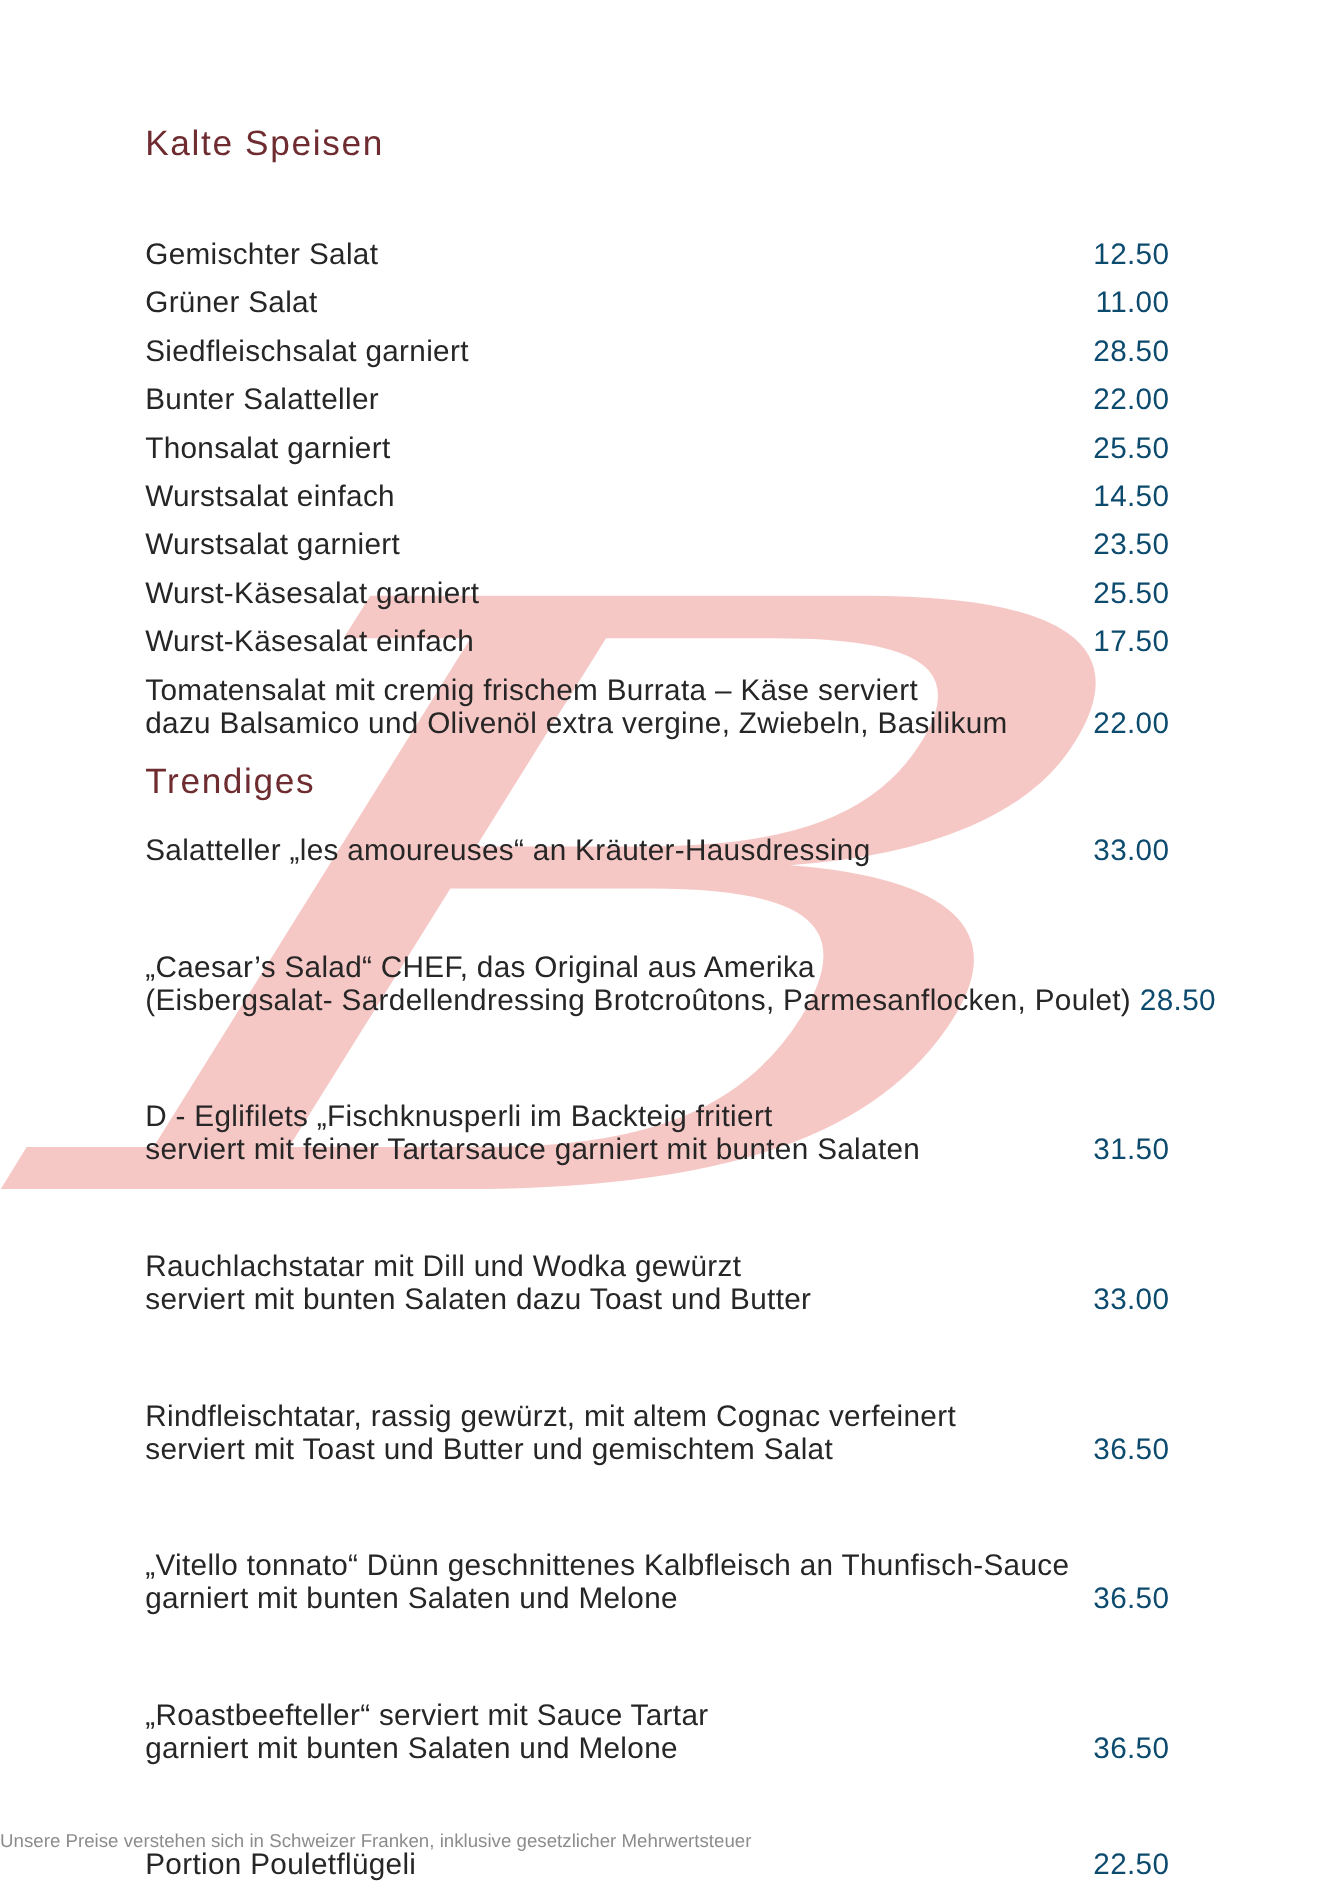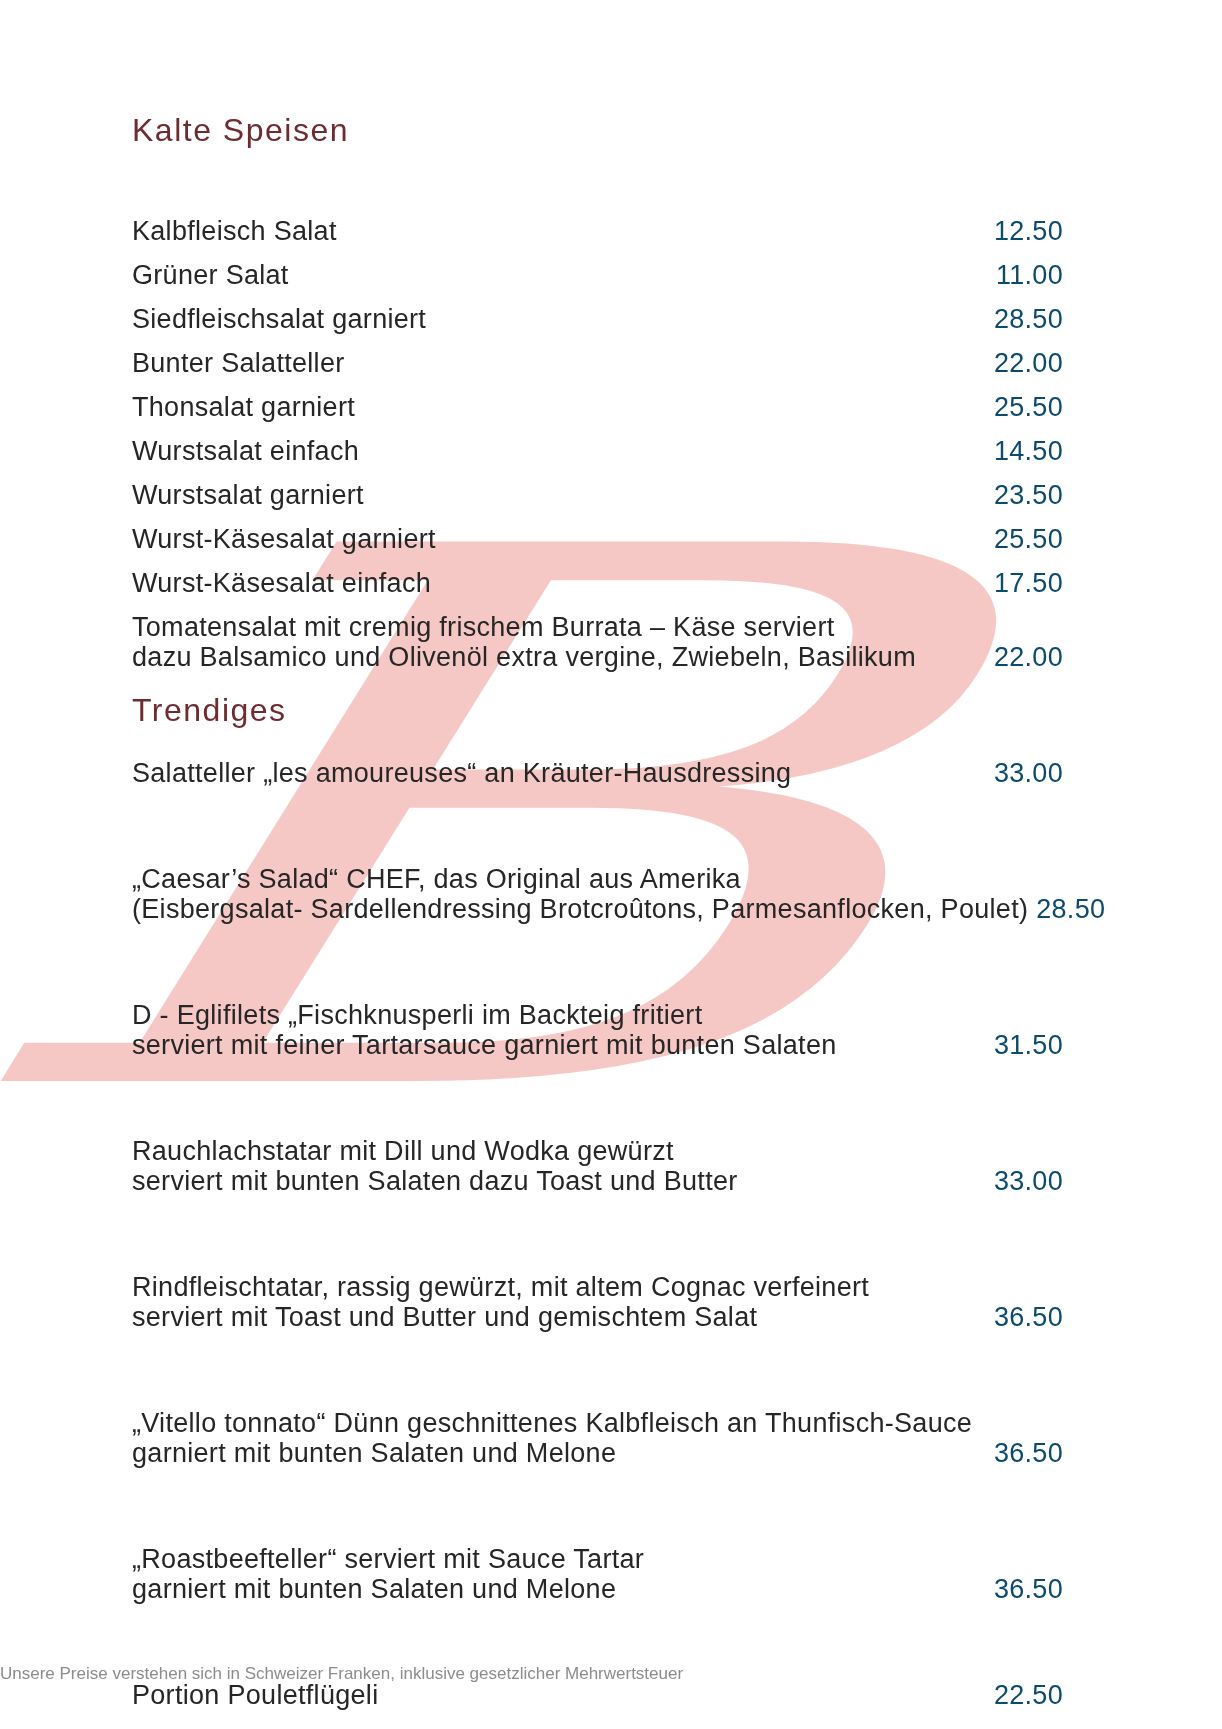--- a/index.html
+++ b/index.html
@@ -85,21 +85,21 @@
 </head>
 <body>
 
 <div class="page">
   <div class="watermark" style="color: rgb(240, 166, 162);">B</div>
   <div class="content">
       <h1 class="section-title first">Kalte Speisen</h1>
       <div class="rows sec-kalte">
         <div class="row">
           <div class="names">
-            <div class="name-line">Kalbfleisch Salat</div>
+            <div class="name-line">Gemischter Salat</div>
           </div>
           <div class="price">12.50</div>
         </div>
         <div class="row">
           <div class="names">
             <div class="name-line">Grüner Salat</div>
           </div>
           <div class="price">11.00</div>
         </div>
         <div class="row">

